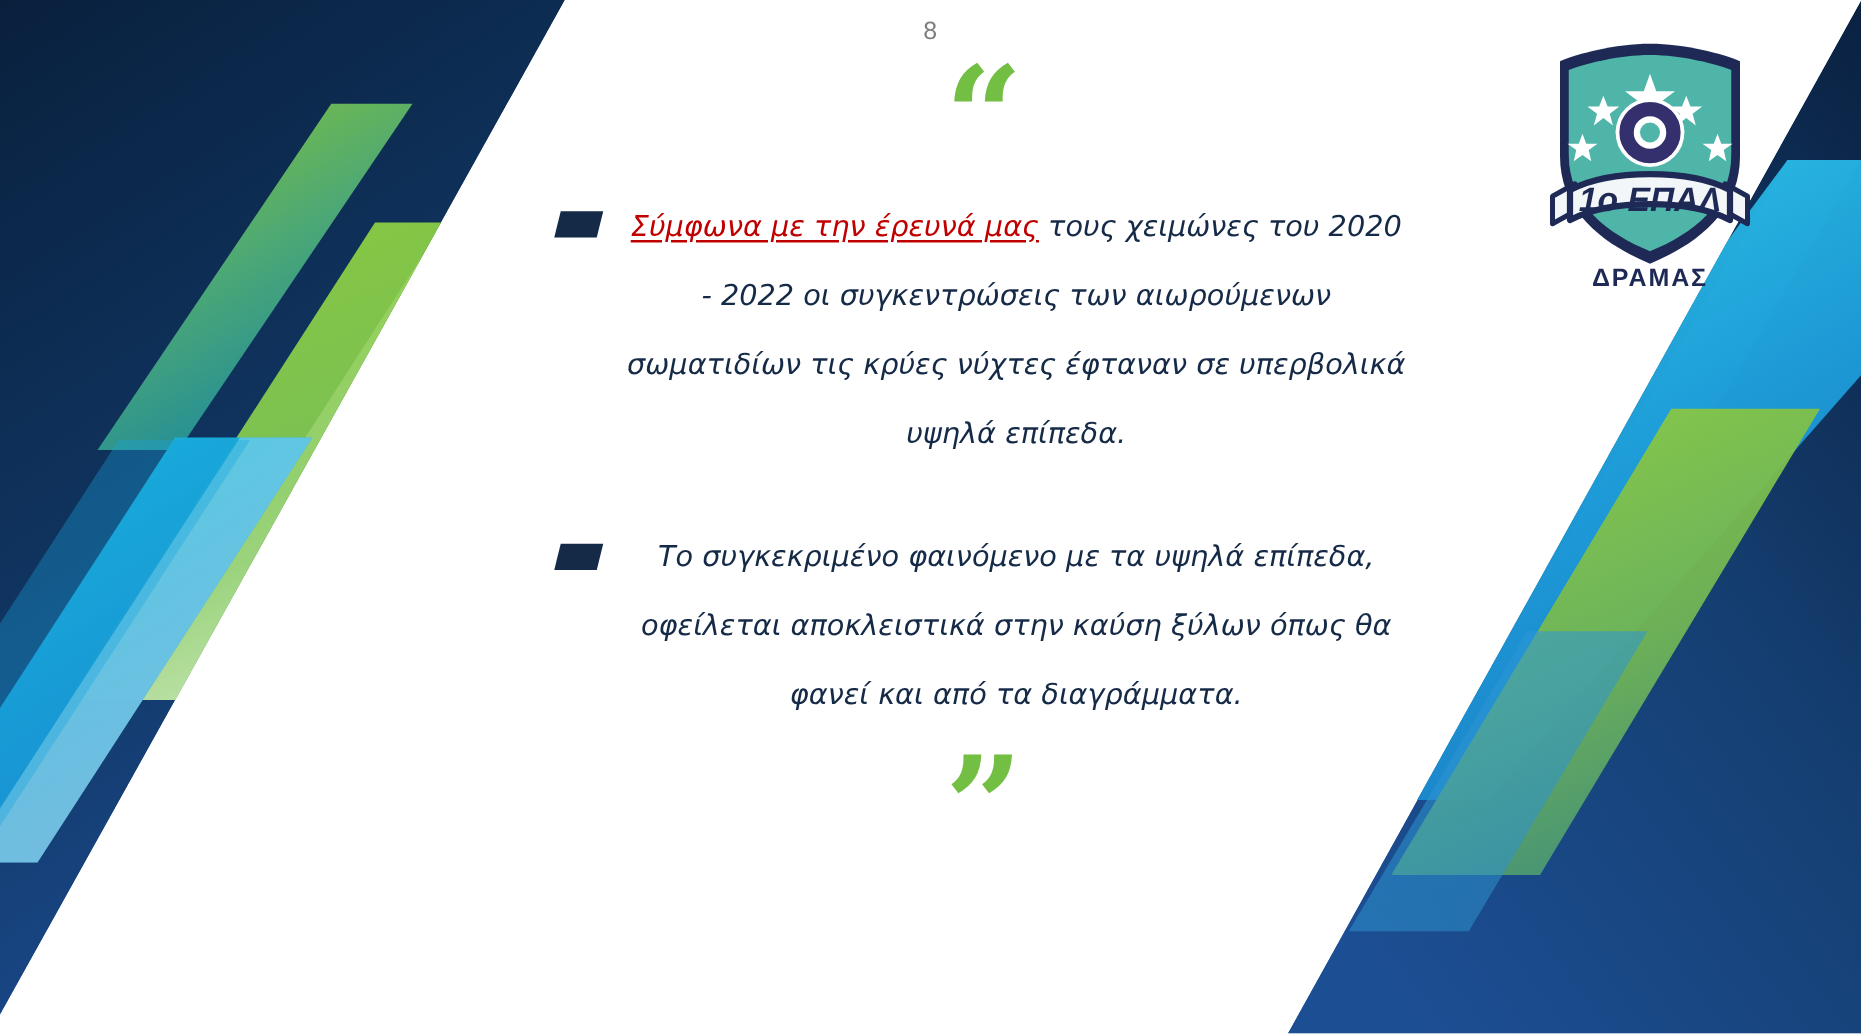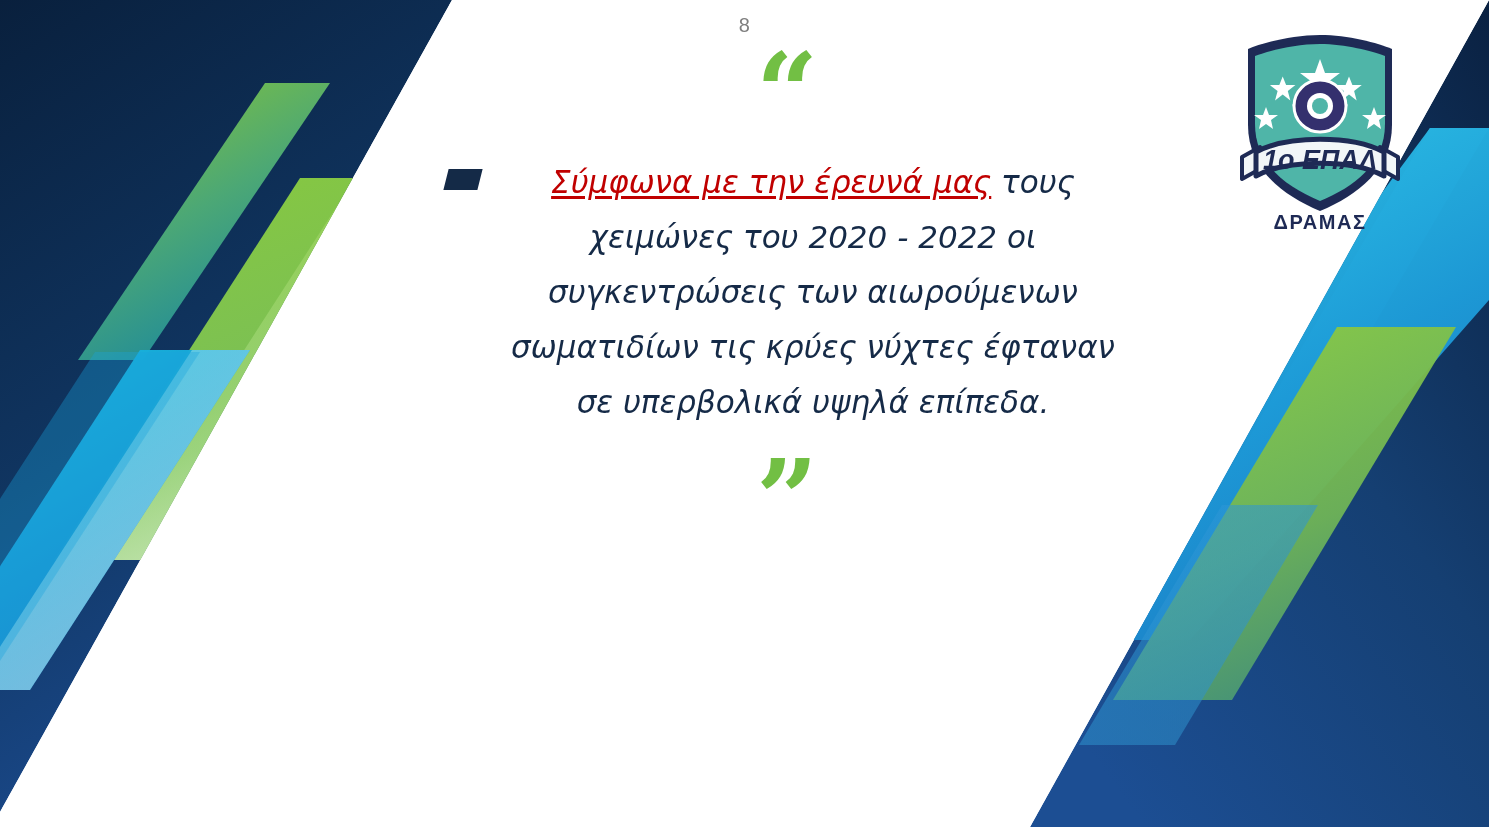--- a/index.html
+++ b/index.html
@@ -62,21 +62,21 @@
     font-size: 108px;
     margin-top: 2px;
     letter-spacing: -4px;
   }
 
   .para {
     position: relative;
     display: block;
     font-family: "DejaVu Sans", sans-serif;
     font-style: italic;
-    font-size: 31px;
+    font-size: 23px;
     line-height: 55px;
     color: #152A47;
     text-align: center;
     padding-left: 60px;
     padding-right: 4px;
   }
   #para-1 { margin-top: 14px; }
   #para-2 { margin-top: 44px; }
 
   
@@ -204,20 +204,23 @@
   <div id="slide-number">8</div>
 
   <div id="content">
 
     <div id="quote-open" class="quote-mark">“</div>
 
     <p class="para" id="para-1">
       <span class="bullet" id="bullet-1"></span><span class="hl-red">Σύμφωνα με την έρευνά μας</span><span> τους χειμώνες του 2020 - 2022 οι συγκεντρώσεις των αιωρούμενων σωματιδίων τις κρύες νύχτες έφταναν σε υπερβολικά υψηλά επίπεδα.</span>
     </p>
 
+    <p class="para" id="para-2">
+      <span class="bullet" id="bullet-2"></span><span>Το συγκεκριμένο φαινόμενο με τα υψηλά επίπεδα, οφείλεται αποκλειστικά στην καύση ξύλων όπως θα φανεί και από τα διαγράμματα.</span>
+    </p>
 
     <div id="quote-close" class="quote-mark">”</div>
   </div>
 
   <div id="logo">
     <svg width="180" height="210" viewBox="0 0 180 210" xmlns="http://www.w3.org/2000/svg">
 
       <path d="M90 6 C118 6 148 14 162 20 L162 96 C162 140 128 166 90 182 C52 166 18 140 18 96 L18 20 C32 14 62 6 90 6 Z" fill="#1E2A55"></path>
       <path d="M90 15 C115 15 142 22 155 27 L155 95 C155 135 124 158 90 172 C56 158 25 135 25 95 L25 27 C38 22 65 15 90 15 Z" fill="#4FB5A8"></path>
 

